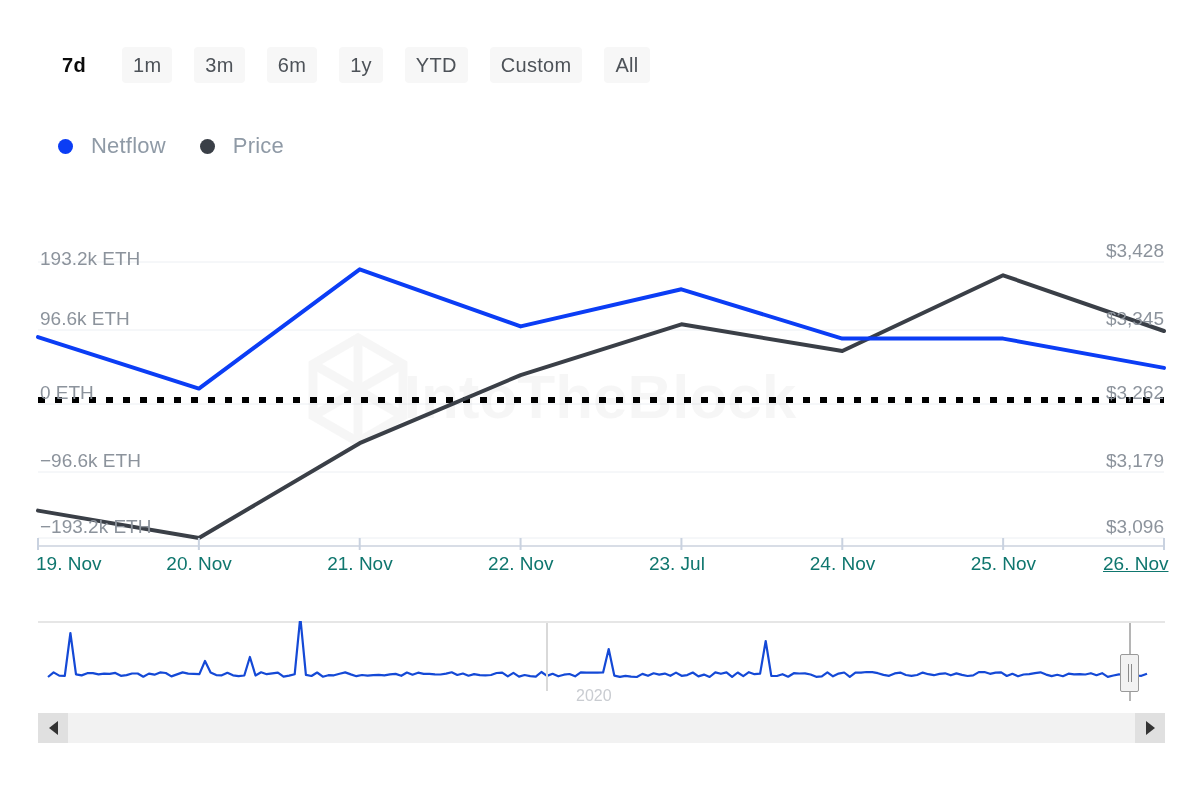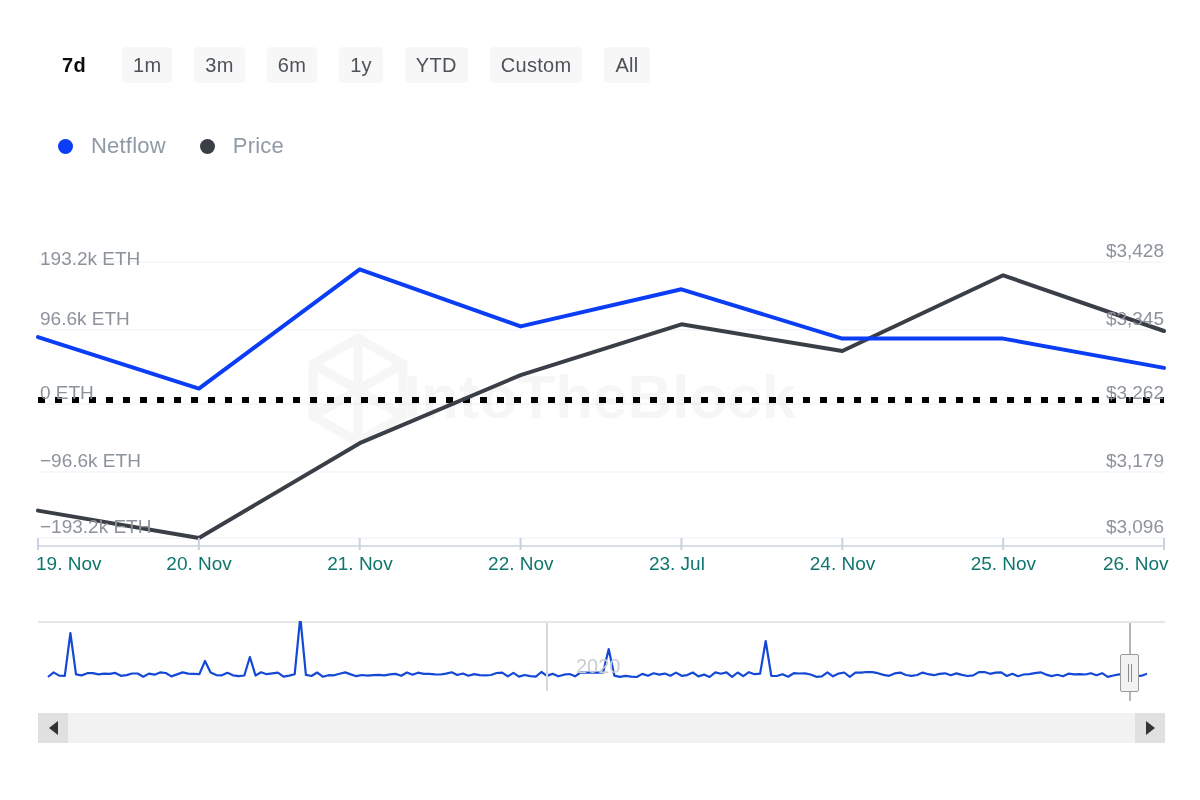--- a/index.html
+++ b/index.html
@@ -106,22 +106,22 @@
   #nav-top-line {
     position: absolute;
     left: 0; top: 0;
     width: 100%;
     height: 2px;
     background: #e6e6e6;
   }
   #nav-year-label {
     position: absolute;
     left: 538px;
-    top: 34px;
-    font-size: 20px;
+    top: 66px;
+    font-size: 16px;
     color: #c9ccd1;
   }
   #nav-handle {
     position: absolute;
     left: 1082px;
     top: 33px;
     width: 19px;
     height: 38px;
     background: #f2f2f2;
     border: 1px solid #9a9a9a;
@@ -233,21 +233,21 @@
       <div class="axis-label right" style="top: 382px;">$3,262</div>
       <div class="axis-label right" style="top: 450px;">$3,179</div>
       <div class="axis-label right" style="top: 516px;">$3,096</div>
       <div class="xaxis-label" style="left: 36px;">19. Nov</div>
       <div class="xaxis-label" style="left: 166.357px;">20. Nov</div>
       <div class="xaxis-label" style="left: 327.214px;">21. Nov</div>
       <div class="xaxis-label" style="left: 488.071px;">22. Nov</div>
       <div class="xaxis-label" style="left: 648.929px;">23. Jul</div>
       <div class="xaxis-label" style="left: 809.786px;">24. Nov</div>
       <div class="xaxis-label" style="left: 970.643px;">25. Nov</div>
-      <div class="xaxis-label" style="left: 1103px;">26. Nov</div>
+      <div class="xaxis-label" style="left: 1103px; text-decoration: underline;">26. Nov</div>
     </div>
 </div>
 
 <div id="navigator">
   <div id="nav-top-line"></div>
   <svg id="nav-svg" width="1127" height="80" style="position:absolute;left:0;top:0">
       <polyline points="10.0,56.0 15.6,51.4 21.2,54.6 26.8,54.9 32.4,12.0 38.0,53.3 43.6,54.4 49.3,52.2 54.9,52.2 60.5,53.3 66.1,52.6 71.7,52.8 77.3,51.9 82.9,54.8 88.5,54.1 94.1,52.5 99.7,52.5 105.3,55.7 110.9,52.6 116.5,53.7 122.1,51.4 127.8,52.0 133.4,55.4 139.0,53.4 144.6,51.4 150.2,52.6 155.8,52.8 161.4,53.1 167.0,40.0 172.6,51.5 178.2,54.1 183.8,54.3 189.4,51.8 195.0,54.3 200.6,55.2 206.3,54.5 211.9,36.0 217.5,54.5 223.1,51.3 228.7,53.2 234.3,52.4 239.9,51.6 245.5,55.7 251.1,54.6 256.7,53.2 262.3,-4.0 267.9,53.9 273.5,55.0 279.1,51.5 284.8,55.7 290.4,54.2 296.0,54.3 301.6,52.7 307.2,51.4 312.8,53.4 318.4,55.2 324.0,54.0 329.6,54.6 335.2,54.2 340.8,53.9 346.4,54.3 352.0,53.3 357.6,52.9 363.3,54.8 368.9,51.5 374.5,53.7 380.1,51.7 385.7,52.8 391.3,52.8 396.9,53.4 402.5,53.5 408.1,52.6 413.7,51.3 419.3,54.0 424.9,52.5 430.5,54.7 436.1,53.1 441.8,54.2 447.4,54.3 453.0,54.0 458.6,52.0 464.2,51.6 469.8,55.4 475.4,51.9 481.0,55.6 486.6,54.0 492.2,55.2 497.8,55.6 503.4,51.0 509.0,54.9 514.6,52.8 520.3,55.3 525.9,53.7 531.5,53.0 537.1,55.3 542.7,51.4 548.3,51.6 553.9,51.5 559.5,51.6 565.1,51.5 570.7,28.0 576.3,54.6 581.9,55.9 587.5,54.8 593.1,55.6 598.8,56.0 604.4,52.9 610.0,54.8 615.6,52.3 621.2,53.6 626.8,52.6 632.4,54.8 638.0,51.6 643.6,54.8 649.2,54.1 654.8,51.5 660.4,55.4 666.0,53.6 671.6,56.0 677.3,51.4 682.9,52.8 688.5,51.4 694.1,55.9 699.7,51.5 705.3,55.1 710.9,51.2 716.5,53.2 722.1,52.6 727.7,20.0 733.3,54.9 738.9,55.0 744.5,53.2 750.1,55.7 755.8,52.2 761.4,52.5 767.0,52.4 772.6,53.5 778.2,55.8 783.8,55.4 789.4,51.4 795.0,55.3 800.6,52.6 806.2,51.5 811.8,55.8 817.4,51.6 823.0,51.7 828.6,51.0 834.3,51.2 839.9,52.2 845.5,53.9 851.1,54.8 856.7,52.4 862.3,51.6 867.9,54.0 873.5,54.8 879.1,54.0 884.7,51.6 890.3,53.2 895.9,54.2 901.5,52.9 907.1,52.3 912.8,54.3 918.4,52.4 924.0,53.9 929.6,55.0 935.2,54.4 940.8,51.1 946.4,51.0 952.0,52.8 957.6,51.6 963.2,51.4 968.8,55.0 974.4,52.8 980.0,55.3 985.6,53.5 991.3,53.2 996.9,52.1 1002.5,51.3 1008.1,53.6 1013.7,55.1 1019.3,53.8 1024.9,55.2 1030.5,52.7 1036.1,53.4 1041.7,53.2 1047.3,53.5 1052.9,52.2 1058.5,54.2 1064.1,52.2 1069.8,55.9 1075.4,54.5 1081.0,53.3 1086.6,55.0 1092.2,52.4 1097.8,54.5 1103.4,54.8 1109.0,52.7" fill="none" stroke="#1449d6" stroke-width="2.2" stroke-linejoin="round"></polyline>
       <line x1="509" y1="2" x2="509" y2="70" stroke="#d9d9d9" stroke-width="2"></line>
       <line x1="1092" y1="2" x2="1092" y2="80" stroke="#b5b5b5" stroke-width="2"></line>
     </svg>

